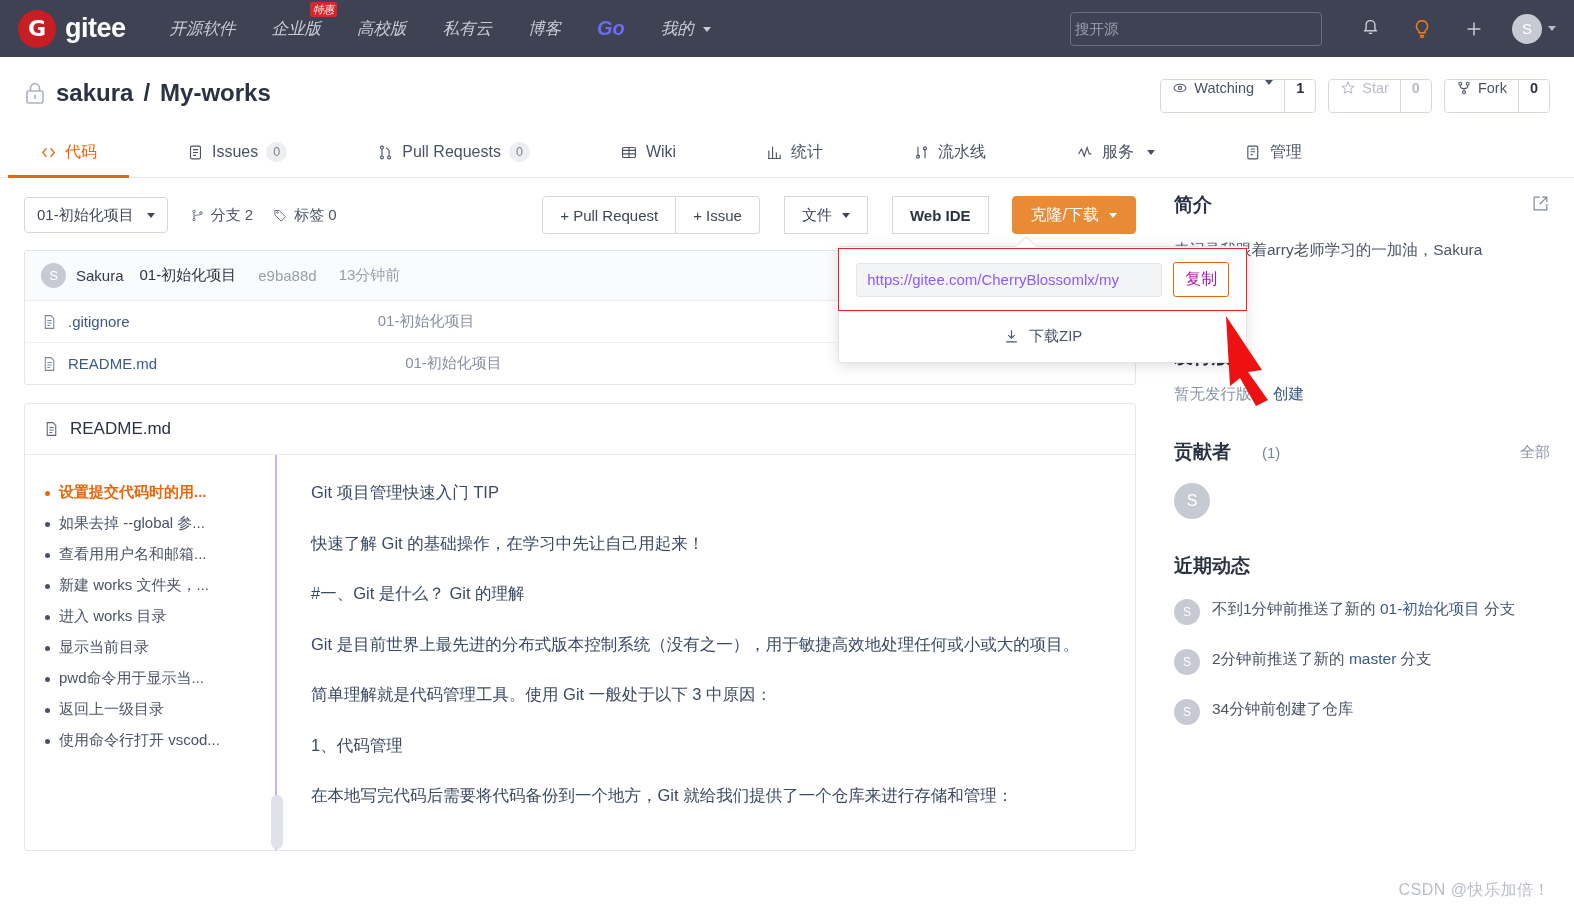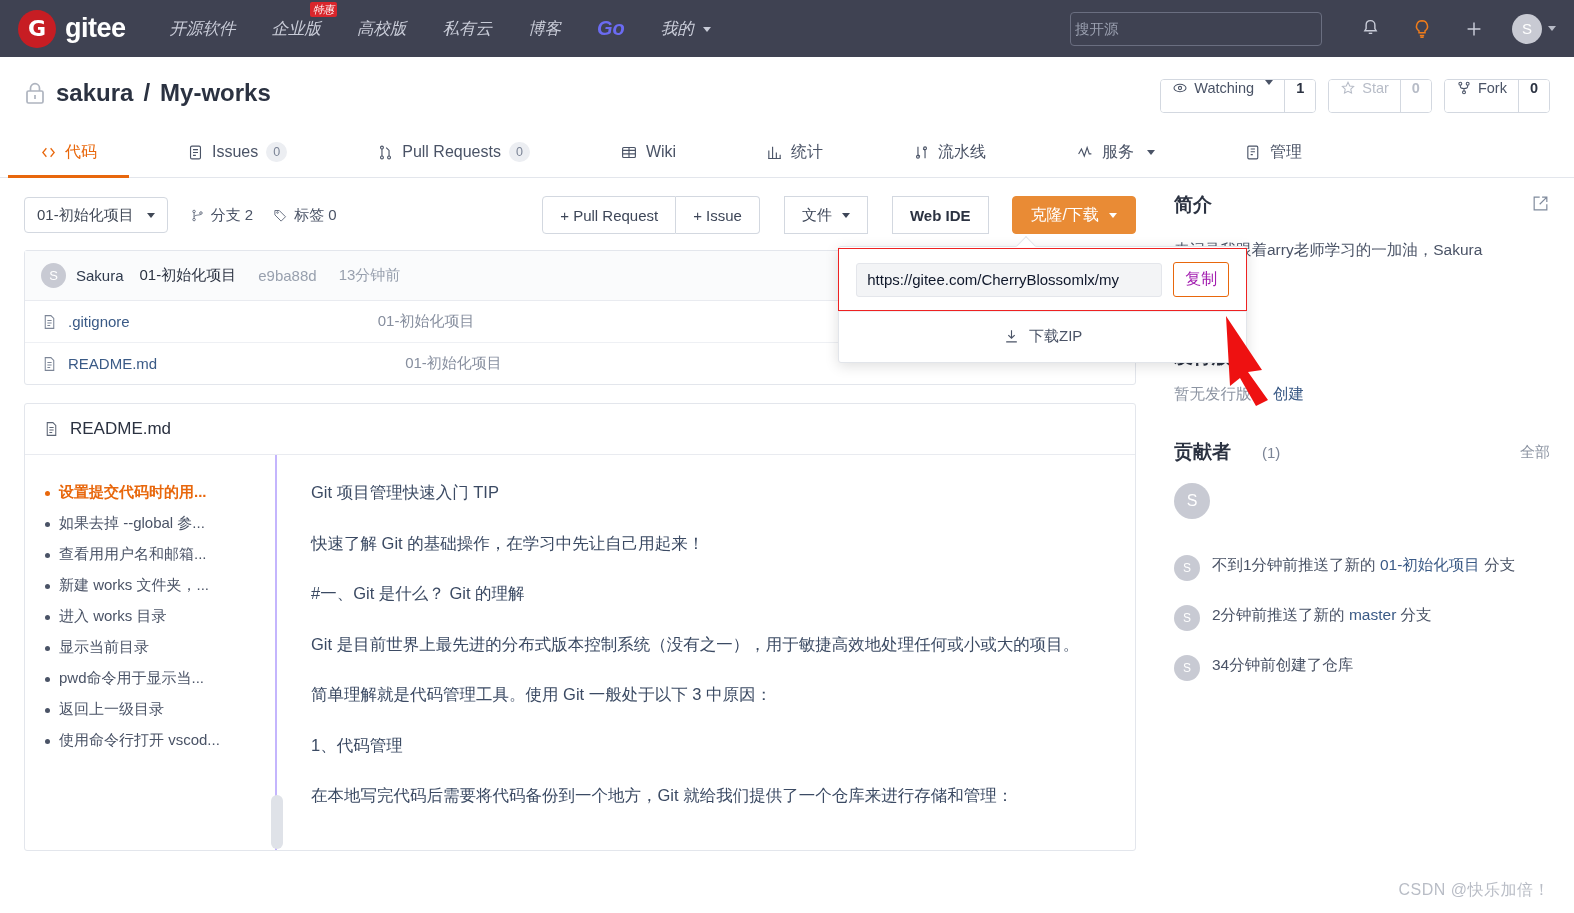--- a/index.html
+++ b/index.html
@@ -184,21 +184,21 @@
   }
   .clone-url-row {
     display: flex; align-items: center; gap: 11px;
     padding: 13px 17px 13px 17px;
     border: 1px solid #ee2222; margin: 1px -1px 0 -1px;
     position: relative; z-index: 2;
   }
   .clone-url {
     flex: 1; height: 34px; background: #f3f4f6;
     border: 1px solid #e4e6eb; border-radius: 3px;
-    padding: 0 10px; font-size: 15px; color: #0f172a;
+    padding: 0 10px; font-size: 15px; color: #8b5cf6;
     font-family: "Liberation Sans", sans-serif;
     overflow: hidden; white-space: nowrap;
     display: flex; align-items: center;
   }
   .copy-btn {
     border: 1px solid #e8670c; color: #a21caf; background: #fff;
     border-radius: 3px; padding: 6px 11px; font-size: 16px; cursor: pointer;
     white-space: nowrap;
   }
   .clone-zip {
@@ -632,20 +632,21 @@
         <span class="side-title">贡献者</span>
         <span class="cnt">(1)</span>
         <span class="all">全部</span>
       </div>
       <div class="contrib-avatars">
         <div class="mini-av">S</div>
       </div>
     </div>
 
     <div class="side-sec">
+      <div class="side-title">近期动态</div>
       <div class="activity-list">
         <div class="activity-item">
           <div class="mini-av">S</div>
           <div class="activity-text">
             <span>不到1分钟前推送了新的 </span><a>01-初始化项目</a><span> 分支</span>
           </div>
         </div>
         <div class="activity-item">
           <div class="mini-av">S</div>
           <div class="activity-text">

